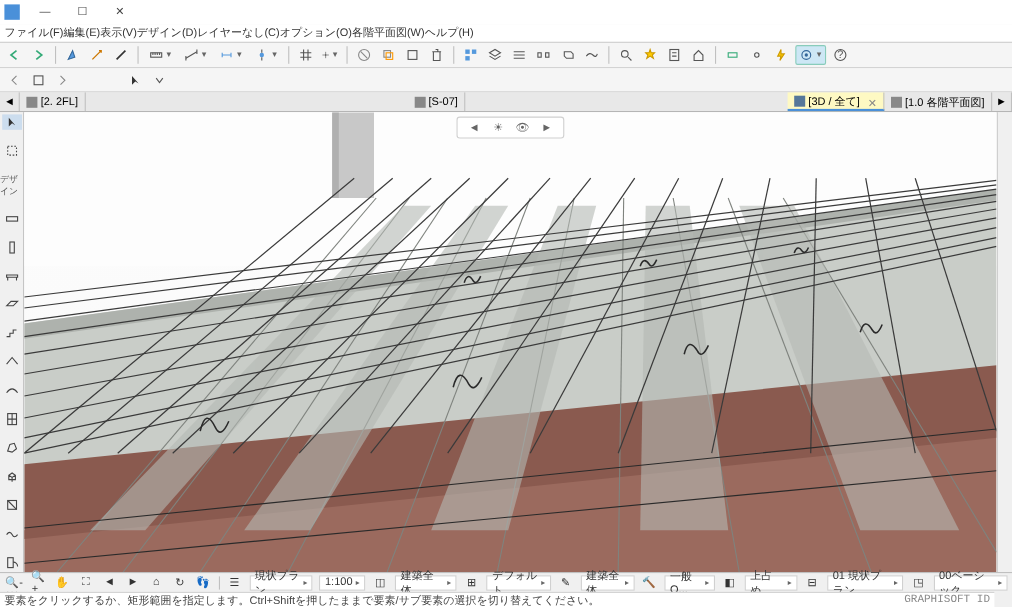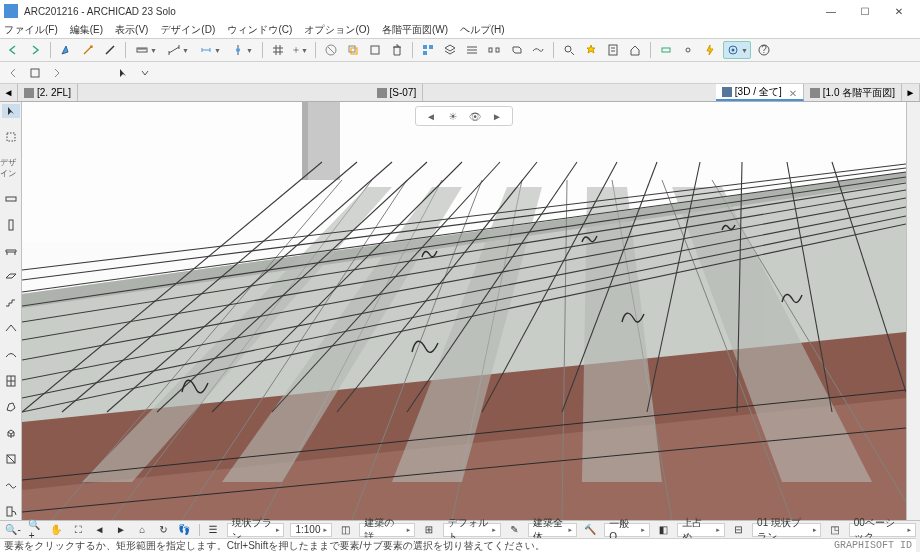--- a/index.html
+++ b/index.html
@@ -2,71 +2,70 @@
 <html><head>
 <meta charset="utf-8">
 <style>
 * { margin: 0; padding: 0; box-sizing: border-box; font-family: "MS UI Gothic", sans-serif; font-size: 10px; }
 body { width: 920px; height: 552px; background: #f0f0f0; overflow: hidden; position: relative; }
 .titlebar { height: 22px; background: #fff; display: flex; align-items: center; padding: 0 4px; }
 .titlebar .icon { width: 14px; height: 14px; background: #4a90d9; margin-right: 6px; }
 .titlebar .title { flex: 1; color: #333; }
 .winbtns { display: flex; }
 .winbtn { width: 34px; height: 20px; display: flex; align-items: center; justify-content: center; color: #444; }
-.menubar { height: 16px; background: #fff; display: flex; align-items: center; padding: 0 4px; gap: 12px; color: #333; }
+.menubar { height: 16px; background: #fff; display: flex; align-items: center; padding: 0 4px; gap: 0; color: #333; }
 .menubar span { cursor: default; }
 .toolbar { height: 24px; background: #f5f5f5; border-top: 1px solid #d0d0d0; border-bottom: 1px solid #d0d0d0; display: flex; align-items: center; padding: 0 4px; gap: 4px; }
 .tbtn { width: 18px; height: 18px; display: flex; align-items: center; justify-content: center; border: 1px solid transparent; border-radius: 2px; }
 .tbtn svg { width: 14px; height: 14px; }
 .tbtn.dd { width: 28px; }
 .tsep { width: 1px; height: 16px; background: #c0c0c0; margin: 0 2px; }
 .toolbar2 { height: 22px; background: #f5f5f5; border-bottom: 1px solid #d0d0d0; display: flex; align-items: center; padding: 0 4px; gap: 4px; }
 .tabs { height: 18px; background: #e8e8e8; border-bottom: 1px solid #b0b0b0; display: flex; align-items: center; font-size: 9px; }
 .tab { display: flex; align-items: center; padding: 0 6px; height: 100%; border-right: 1px solid #c0c0c0; gap: 3px; cursor: default; }
-.tab.active { background: #ffffff; border-bottom: 2px solid #4a90d9; }
+.tab.active { background: #fef9c3; border-bottom: 2px solid #4a90d9; }
 .tab .ticon { width: 10px; height: 10px; background: #888; }
 .tab .tclose { width: 8px; height: 8px; color: #888; margin-left: 4px; }
 .tabspacer { flex: 1; }
 .main { position: relative; height: 418px; display: flex; }
 .lefttools { width: 22px; background: #f0f0f0; border-right: 1px solid #c0c0c0; display: flex; flex-direction: column; align-items: center; padding-top: 2px; gap: 12px; }
 .lt { width: 18px; height: 16px; display: flex; align-items: center; justify-content: center; }
 .lt svg { width: 14px; height: 14px; stroke: #444; fill: none; stroke-width: 1; }
 .lt.sel { background: #cde; }
 .ltlabel { font-size: 8px; color: #555; padding: 1px 0; writing-mode: horizontal-tb; }
 .viewport { flex: 1; position: relative; background: linear-gradient(180deg, #fdfdfd 0%, #f8f8f8 100%); overflow: hidden; }
 .viewport svg { width: 100%; height: 100%; }
 .rightscroll { width: 14px; background: #f0f0f0; border-left: 1px solid #c0c0c0; }
 .quickbar { position: absolute; top: 4px; left: 50%; transform: translateX(-50%); display: flex; gap: 8px; background: rgba(255,255,255,0.85); padding: 2px 8px; border-radius: 3px; border: 1px solid #d0d0d0; }
 .qb { width: 14px; height: 14px; display: flex; align-items: center; justify-content: center; color: #666; }
 .statusbar { position: absolute; bottom: 14px; left: 0; right: 0; height: 18px; background: #f0f0f0; border-top: 1px solid #c0c0c0; display: flex; align-items: center; padding: 0 4px; gap: 6px; font-size: 9px; color: #333; }
 .sb-item { display: flex; align-items: center; gap: 2px; padding: 0 4px; border: 1px solid #d0d0d0; background: #fff; height: 14px; }
 .sb-sep { width: 1px; height: 12px; background: #c0c0c0; }
-.hintbar { position: absolute; bottom: 0; left: 0; right: 4px; height: 14px; background: #fff; border-top: 1px solid #d0d0d0; display: flex; align-items: center; padding: 0 4px; font-size: 9px; color: #444; }
+.hintbar { position: absolute; bottom: 0; left: 0; right: 16px; height: 14px; background: #fff; border-top: 1px solid #d0d0d0; display: flex; align-items: center; padding: 0 4px; font-size: 9px; color: #444; }
 .hintbar .right { margin-left: auto; color: #888; font-family: Liberation Mono, monospace; }
 .dd-arrow { font-size: 7px; color: #666; margin-left: 1px; }
 </style>
 </head>
 <body>
 
 <div class="titlebar">
   <div class="icon"></div>
-  <div class="title">ARC201216 - ARCHICAD 23 Solo</div>
   <div class="winbtns">
     <div class="winbtn">—</div>
     <div class="winbtn">☐</div>
     <div class="winbtn close">✕</div>
   </div>
 </div>
 
 <div class="menubar">
   <span>ファイル(F)</span>
   <span>編集(E)</span>
   <span>表示(V)</span>
   <span>デザイン(D)</span>
-  <span>ウィンドウ(C)</span>
+  <span>レイヤーなし(C)</span>
   <span>オプション(O)</span>
   <span>各階平面図(W)</span>
   <span>ヘルプ(H)</span>
 </div>
 
 <div class="toolbar">
   <div class="tbtn">
       <svg viewBox="0 0 14 14">
         <path d="M9 3 L4 7 L9 11" fill="none" stroke="#3a7" stroke-width="1.5"></path>
       </svg>
@@ -521,21 +520,21 @@
   <div class="sb-item">
       <span>現状プラン</span>
       <span class="dd-arrow">▸</span>
     </div>
   <div class="sb-item">
       <span>1:100</span>
       <span class="dd-arrow">▸</span>
     </div>
   <div class="tbtn">◫</div>
   <div class="sb-item">
-      <span>建築の詳...</span>
+      <span>建築全体...</span>
       <span class="dd-arrow">▸</span>
     </div>
   <div class="tbtn">⊞</div>
   <div class="sb-item">
       <span>デフォルト</span>
       <span class="dd-arrow">▸</span>
     </div>
   <div class="tbtn">✎</div>
   <div class="sb-item">
       <span>建築全体</span>

